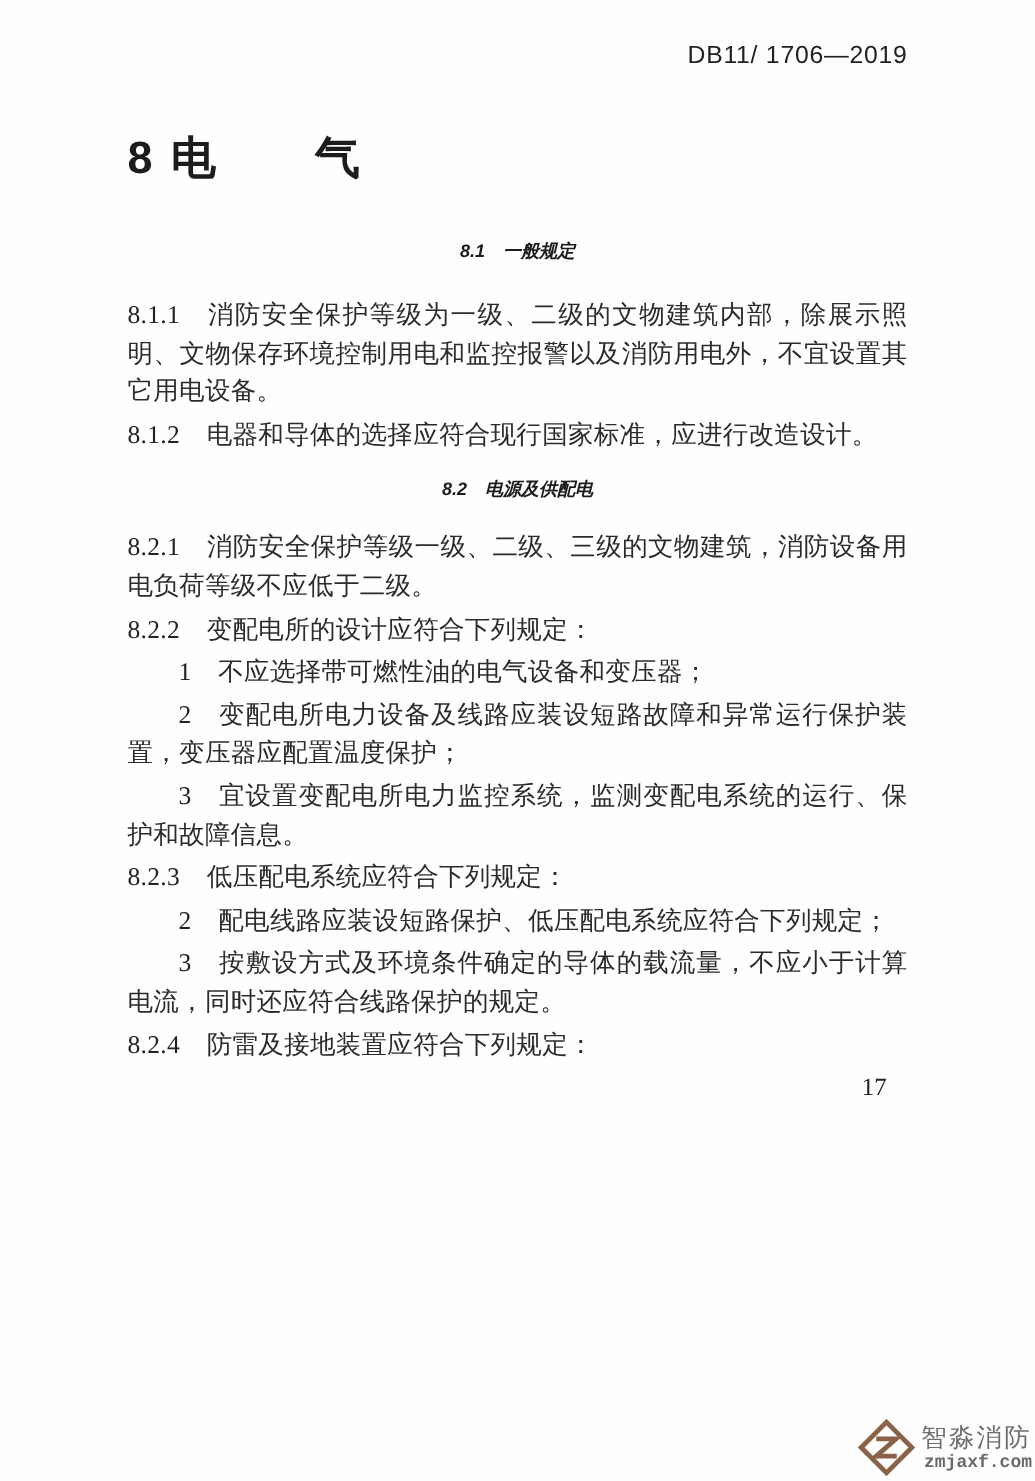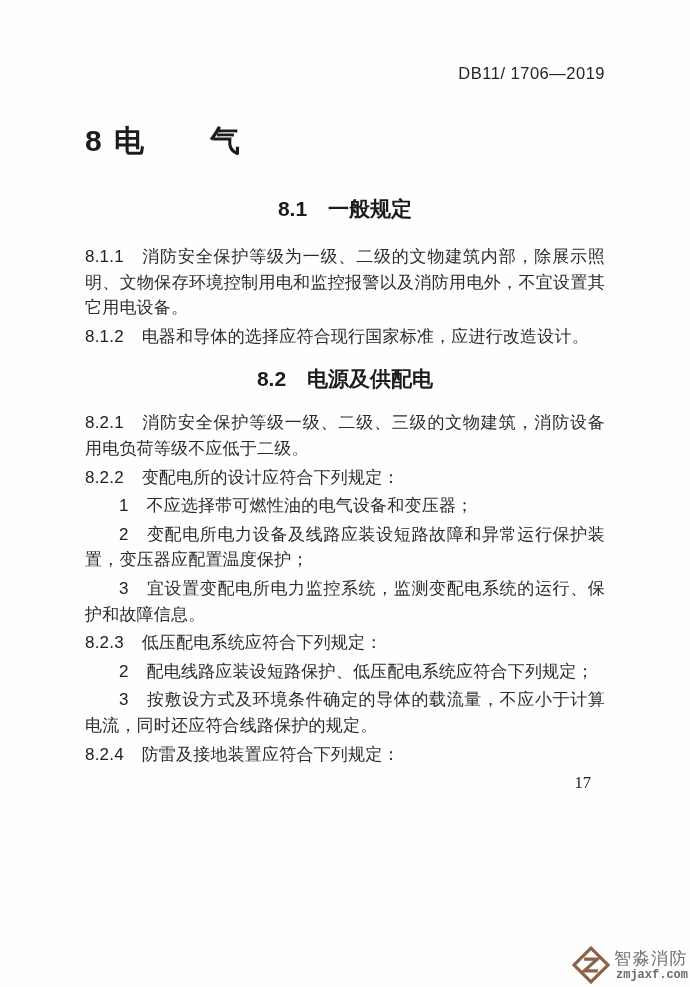--- a/index.html
+++ b/index.html
@@ -7,61 +7,62 @@
   body {
     width: 690px; height: 987px;
     font-family: "Liberation Serif", "DejaVu Serif", serif;
     color: #2b2b2b;
     overflow: hidden;
   }
   .page {
     position: relative;
     width: 690px; height: 987px;
     background: #fefefe;
-    padding: 64px 85px 0 85px;
+    padding: 28px 85px 0 85px;
   }
   .doc-header {
     text-align: right;
     font-family: "Liberation Sans", "DejaVu Sans", sans-serif;
     font-size: 16.5px;
     letter-spacing: 0.5px;
     color: #222;
   }
   .chapter-title {
     margin-top: 38px;
     font-family: "Liberation Sans", "DejaVu Sans", sans-serif;
     font-size: 30px;
     font-weight: 600;
     letter-spacing: 2px;
     color: #1c1c1c;
   }
   .section-heading {
     text-align: center;
     font-family: "Liberation Sans", "DejaVu Sans", sans-serif;
-    font-size: 21px;
+    font-size: 12px;
     font-weight: 600;
     color: #1c1c1c;
     margin-top: 16px;
     margin-bottom: 17px;
+    font-style: italic;
   }
   .section-heading.first {
     margin-top: 33px;
     margin-bottom: 21px;
   }
   p.clause, p.item {
     font-size: 17px;
     line-height: 25.6px;
     text-align: justify;
     color: #2b2b2b;
     margin-bottom: 3px;
     letter-spacing: 0.2px;
   }
   p.item { text-indent: 2em; }
   .clause-num, .item-num {
-    font-family: Liberation Sans, sans-serif;
+    font-family: Liberation Serif, serif;
     color: #222;
     margin-right: 1.05em;
   }
   .page-number {
     margin-top: 6px;
     text-align: right;
     padding-right: 14px;
     font-size: 16.5px;
     color: #222;
   }

